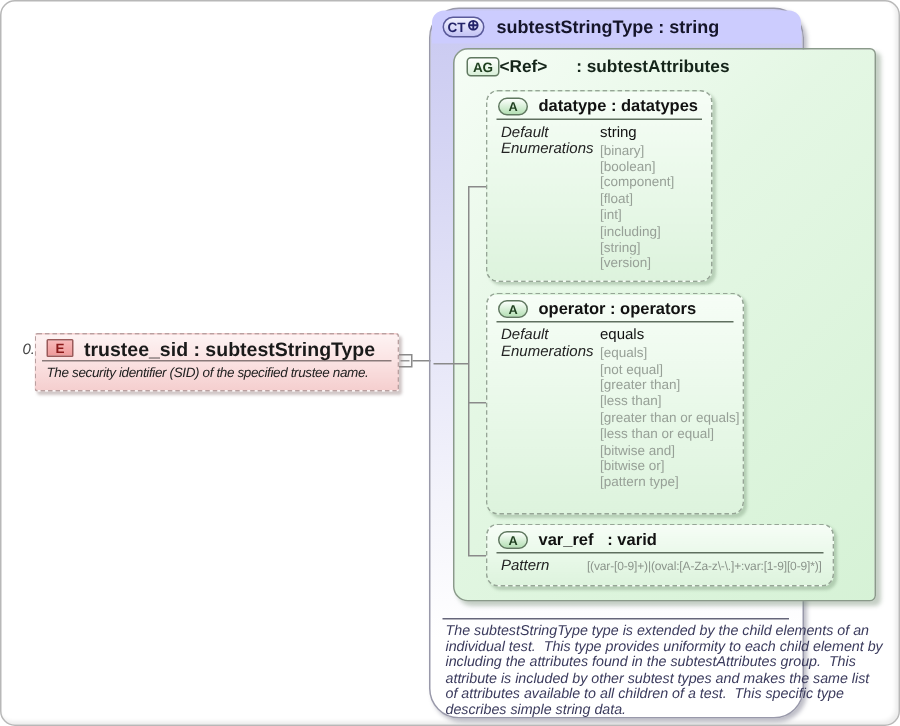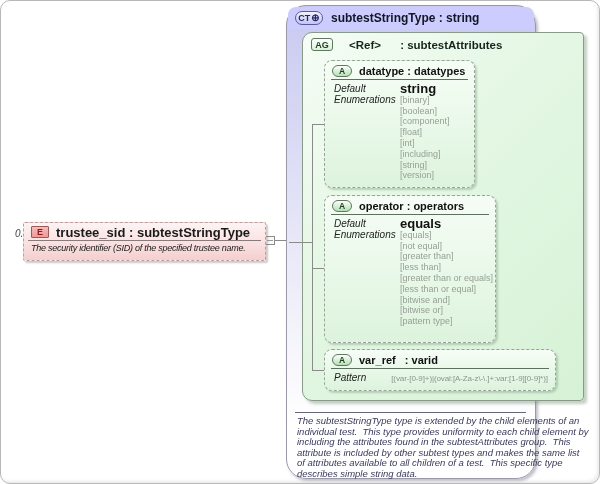--- a/index.html
+++ b/index.html
@@ -39,21 +39,21 @@
       background:linear-gradient(180deg,#f2f2ff,#c4c4f4);border:1px solid #5a5a9a;border-radius:7px;
       font-size:9px;font-weight:bold;color:#24246a;}
   .ct-plus{font-size:10px;line-height:10px;color:#24246a;font-weight:bold;}
   .ct-title{font-size:12px;font-weight:bold;color:#15152a;white-space:pre;}
 
   
   .ag-box{position:absolute;left:15px;top:26px;width:282px;height:369px;
       border:1px solid #8a9a8a;border-radius:10px 4px 4px 10px;
       background:linear-gradient(135deg,#f6fdf6 0%,#e4f7e4 40%,#d6f2d6 100%);
       box-shadow:3px 3px 3px rgba(110,135,110,0.4);}
-  .ag-head{display:flex;align-items:center;gap:16px;padding:5px 8px 0 8px;height:18px;}
+  .ag-head{display:flex;align-items:center;gap:0;padding:5px 8px 0 8px;height:18px;}
   .ag-badge{display:inline-flex;align-items:center;justify-content:center;width:22px;height:13px;
       background:linear-gradient(180deg,#ffffff,#d9f0d9);border:1px solid #607860;border-radius:3px;
       font-size:9px;font-weight:bold;color:#1e3e1e;}
   .ag-title{font-size:11.5px;font-weight:bold;color:#15251a;white-space:pre;}
 
   
   .tl{position:absolute;background:#8a8a8a;}
 
   
   .attr-box{position:absolute;border:1px dashed #96a596;border-radius:8px;
@@ -61,21 +61,21 @@
       box-shadow:2px 2px 2px rgba(120,150,120,0.4);}
   .attr-head{display:flex;align-items:center;gap:7px;padding:4px 8px 2px 7px;height:17px;}
   .a-badge{display:inline-flex;align-items:center;justify-content:center;width:20px;height:12px;
       background:linear-gradient(180deg,#fcfffc,#b5e0b5);border:1px solid #607860;border-radius:6px;
       font-size:8.5px;font-weight:bold;color:#1e3e1e;}
   .attr-title{font-size:11px;font-weight:bold;color:#111;white-space:pre;}
   .attr-sep{border-top:1px solid #5f6f5f;margin:1px 6px 2px 6px;}
   .attr-grid{display:grid;grid-template-columns:66px 1fr;align-items:start;
       padding:2px 4px 0 9px;}
   .lbl{font-size:10px;font-style:italic;color:#222;line-height:10.8px;}
-  .val-default{font-size:13px;font-weight:bold;color:#111;line-height:10.8px;}
+  .val-default{font-size:10px;font-weight:normal;color:#111;line-height:10.8px;}
   .enum-list div{font-size:9px;color:#97a097;line-height:10.8px;white-space:nowrap;}
   .pattern-row{display:flex;gap:25px;padding:2px 4px 0 9px;align-items:baseline;}
   .pattern-val{font-size:8px;color:#8b948b;white-space:nowrap;letter-spacing:-0.1px;}
 
   
   .ct-footer-sep{position:absolute;left:8px;right:9px;top:406px;border-top:1px solid #66667a;}
   .ct-footer{position:absolute;left:10px;top:410px;width:293px;font-size:9.5px;font-style:italic;
       color:#3a3a5c;line-height:10.5px;white-space:pre-wrap;}
 </style>
 </head>

